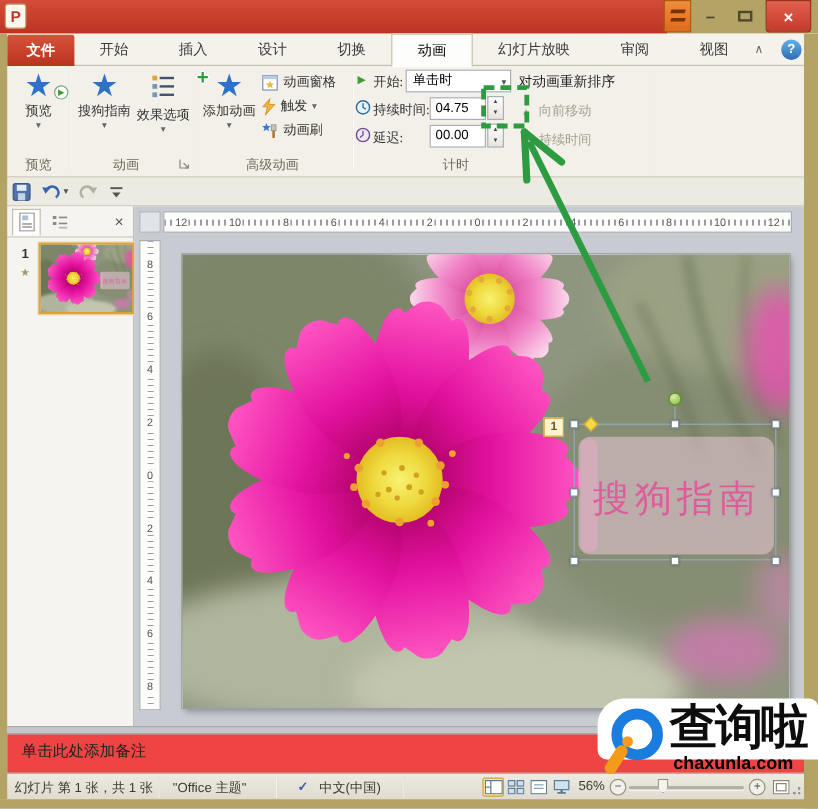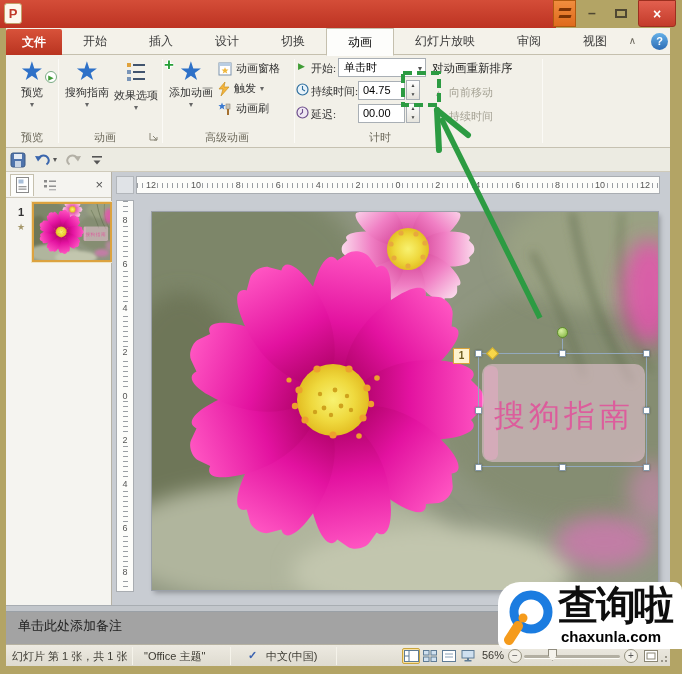--- a/index.html
+++ b/index.html
@@ -130,21 +130,21 @@
                 background:radial-gradient(circle at 35% 30%,#d8f0a2,#7fb33c); border:1px solid #5f8f2a; }
   .adj-diamond { position:absolute; left:336px; top:137px; width:9px; height:9px; background:#f7d74a;
                  border:1px solid #c8a82c; transform:rotate(45deg); }
   .anim-badge { position:absolute; left:301px; top:136px; width:17px; height:16px; background:#fdf3cf;
                 border:1px solid #d9a43c; font-size:10px; font-weight:bold; color:#6b5a1e;
                 text-align:center; line-height:14px; }
 
   
   .splitter { position:absolute; left:6px; top:605px; width:664px; height:7px; background:#c2c6cb;
               border-top:1px solid #a8adb2; border-bottom:1px solid #9aa0a6; }
-  .notes { position:absolute; left:6px; top:612px; width:664px; height:32px; background:#a3a3a3; }
+  .notes { position:absolute; left:6px; top:612px; width:664px; height:32px; background:#ef4444; }
   .notes span { position:absolute; left:12px; top:5px; font-size:13px; color:#222; }
   .statusbar { position:absolute; left:0; top:644px; width:682px; height:22px;
                background:linear-gradient(#edeae1,#dedbd0); border-top:1px solid #b6b2a2;
                font-size:11px; color:#3c3a32; }
   .sb-item { position:absolute; top:4px; white-space:nowrap; }
   .sb-sep { position:absolute; top:2px; width:1px; height:18px; background:#c3bfaf;
             border-right:1px solid #f5f3ea; }
   .viewbtn { position:absolute; top:3px; width:18px; height:16px; display:flex; align-items:center;
              justify-content:center; border-radius:2px; }
   .viewbtn.sel { background:#fbe2a0; border:1px solid #caa53d; }
@@ -157,21 +157,21 @@
             border:1px solid #908c7e; clip-path:polygon(0 0,100% 0,100% 55%,50% 100%,0 55%); }
   .grip { position:absolute; right:14px; bottom:3px; width:8px; height:8px;
           background:radial-gradient(circle at 2px 6px,#9a968a 1px,transparent 1.2px),
                      radial-gradient(circle at 6px 6px,#9a968a 1px,transparent 1.2px),
                      radial-gradient(circle at 6px 2px,#9a968a 1px,transparent 1.2px); }
 
   
   .frame-left { position:absolute; left:0; top:28px; width:6px; height:638px; background:#b3a465; z-index:40; }
   .frame-right { position:absolute; left:670px; top:28px; width:12px; height:646px; background:#b3a465; z-index:40; }
   .frame-bottom { position:absolute; left:0; top:666px; width:682px; height:8px; background:#b3a465; z-index:40; }
-  .watermark { position:absolute; left:498px; top:582px; width:184px; height:67px; background:#fff;
+  .watermark { position:absolute; left:498px; top:582px; width:184px; height:51px; background:#fff;
                border-radius:22px 8px 0 8px; z-index:45; }
   .wm-brand { position:absolute; left:60px; top:-4px; font-size:40px; font-weight:bold; color:#0d0d0d;
               font-family:"Liberation Serif", serif; letter-spacing:-2px; white-space:nowrap; }
   .wm-domain { position:absolute; left:63px; top:46px; font-size:15px; font-weight:bold; color:#000;
                white-space:nowrap; }
   #anno { position:absolute; left:0; top:0; z-index:60; pointer-events:none; }
 </style>
 </head>
 <body>
 

